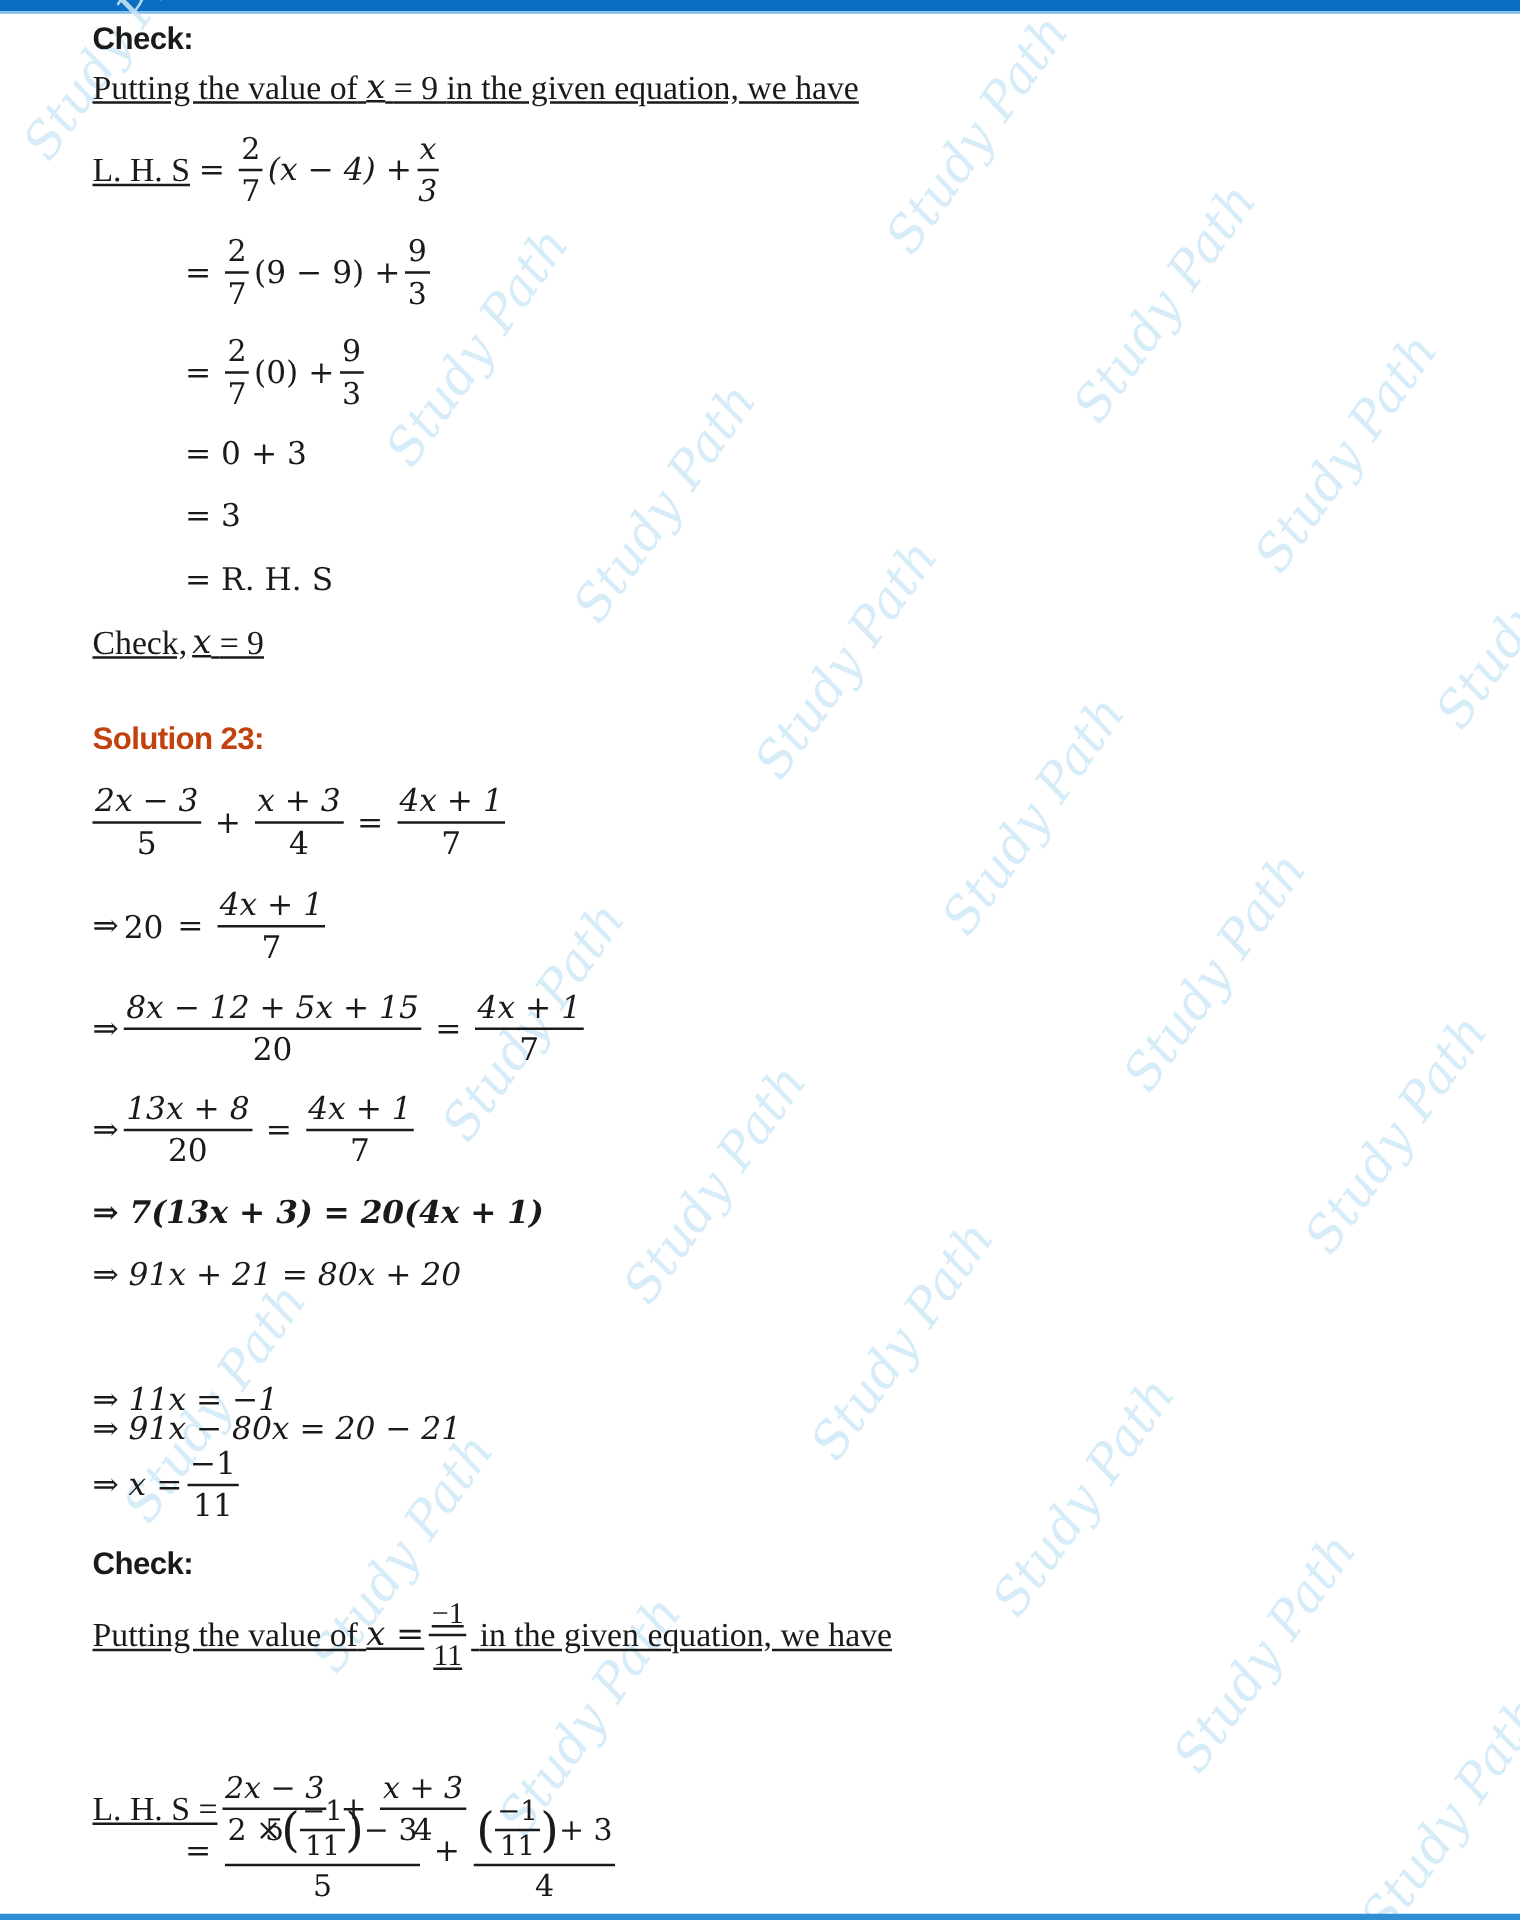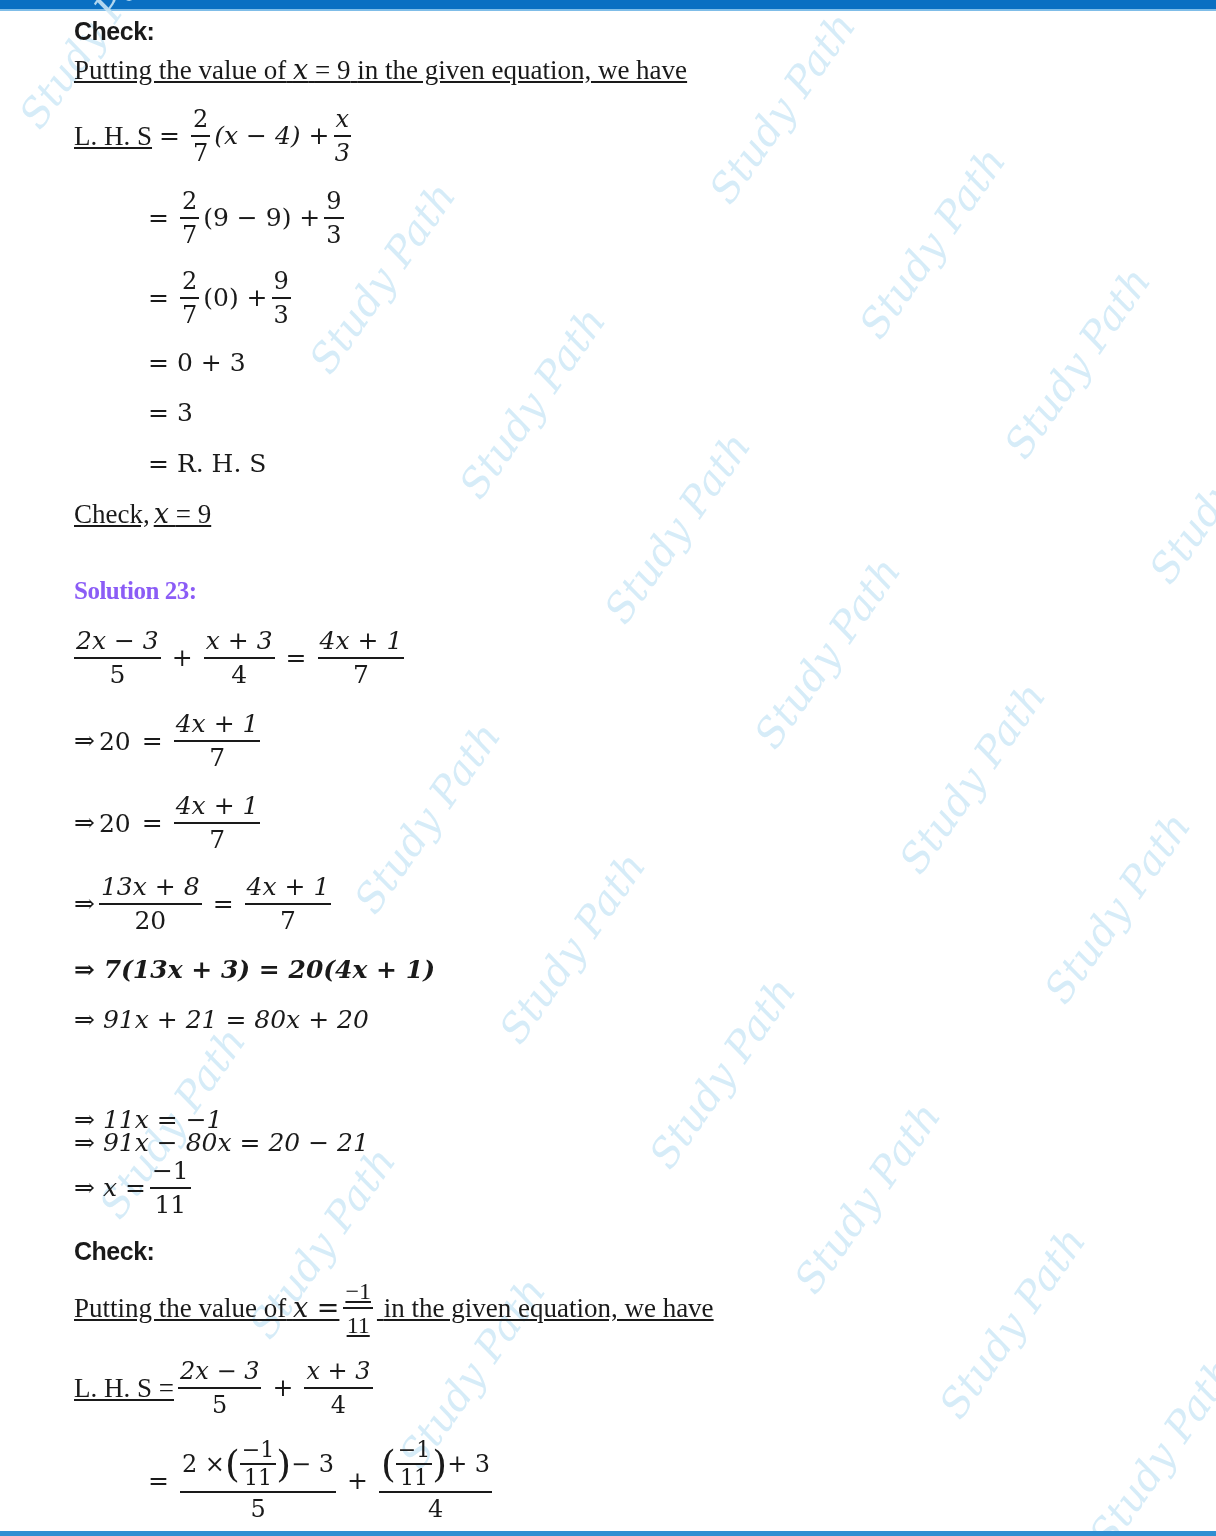--- a/index.html
+++ b/index.html
@@ -6,21 +6,21 @@
   body{width:1216px;height:1536px;position:relative;overflow:hidden;background:#fff;
        font-family:"DejaVu Serif","Liberation Serif",serif;color:#1a1a1a;}
   .topbar{position:absolute;left:0;top:0;width:1216px;height:9px;background:#0a6fc2;}
   .topbar-line{position:absolute;left:0;top:9px;width:1216px;height:2px;background:#7fbde8;}
   .bottombar{position:absolute;left:0;top:1531px;width:1216px;height:5px;background:#2f8fd2;}
   .wm{position:absolute;font-family:"DejaVu Serif",serif;font-style:italic;font-size:40px;
       color:#cfe9f7;transform:rotate(-55deg);transform-origin:left top;white-space:nowrap;
       pointer-events:none;opacity:.85;}
   .line{position:absolute;left:74px;font-size:25px;line-height:30px;white-space:nowrap;display:flex;align-items:center;}
   .head{font-family:"Liberation Sans","DejaVu Sans",sans-serif;font-weight:bold;font-size:25px;letter-spacing:-0.5px;}
-  .sol{color:#8b5cf6;font-family:Liberation Serif, serif;}
+  .sol{color:#c2410c;}
   .prose{font-family:"Liberation Serif",serif;font-size:27px;text-decoration:underline;}
   .i{font-style:italic;font-family:"DejaVu Serif",serif;}
   .frac{display:inline-flex;flex-direction:column;align-items:center;vertical-align:middle;margin:0 4px;}
   .frac .n{padding:0 2px 2px;border-bottom:2px solid #1a1a1a;line-height:28px;}
   .frac .d{padding-top:2px;line-height:28px;}
   .sm{font-size:24px;}
   .op{margin:0 7px;}
   .paren{font-size:38px;line-height:30px;}
 </style>
 </head>
@@ -136,20 +136,21 @@
   <span class="op">=</span>
   <span class="frac">
       <span class="n i">4x + 1</span>
       <span class="d">7</span>
     </span>
 </div>
 
 <div class="line" style="top:790px;height:66px;">
   <span>⇒</span>
   <span class="frac">
+      <span class="n i">8x − 12 + 5x + 15</span>
       <span class="d">20</span>
     </span>
   <span class="op">=</span>
   <span class="frac">
       <span class="n i">4x + 1</span>
       <span class="d">7</span>
     </span>
 </div>
 
 <div class="line" style="top:871px;height:66px;">
@@ -183,21 +184,21 @@
 <div class="line prose" style="top:1275px;height:66px;">
   <span>Putting the value of</span>&nbsp;
   <span class="i">x =</span>
   <span class="frac sm">
       <span class="n">−1</span>
       <span class="d">11</span>
     </span>&nbsp;
   <span>in the given equation, we have</span>
 </div>
 
-<div class="line" style="top:1355px;height:66px;justify-content:flex-end;">
+<div class="line" style="top:1414px;height:66px;justify-content:flex-end;">
   <span class="prose">L. H. S =</span>
   <span class="frac sm">
       <span class="n i">2x − 3</span>
       <span class="d">5</span>
     </span>
   <span class="op">+</span>
   <span class="frac sm">
       <span class="n i">x + 3</span>
       <span class="d">4</span>
     </span>

